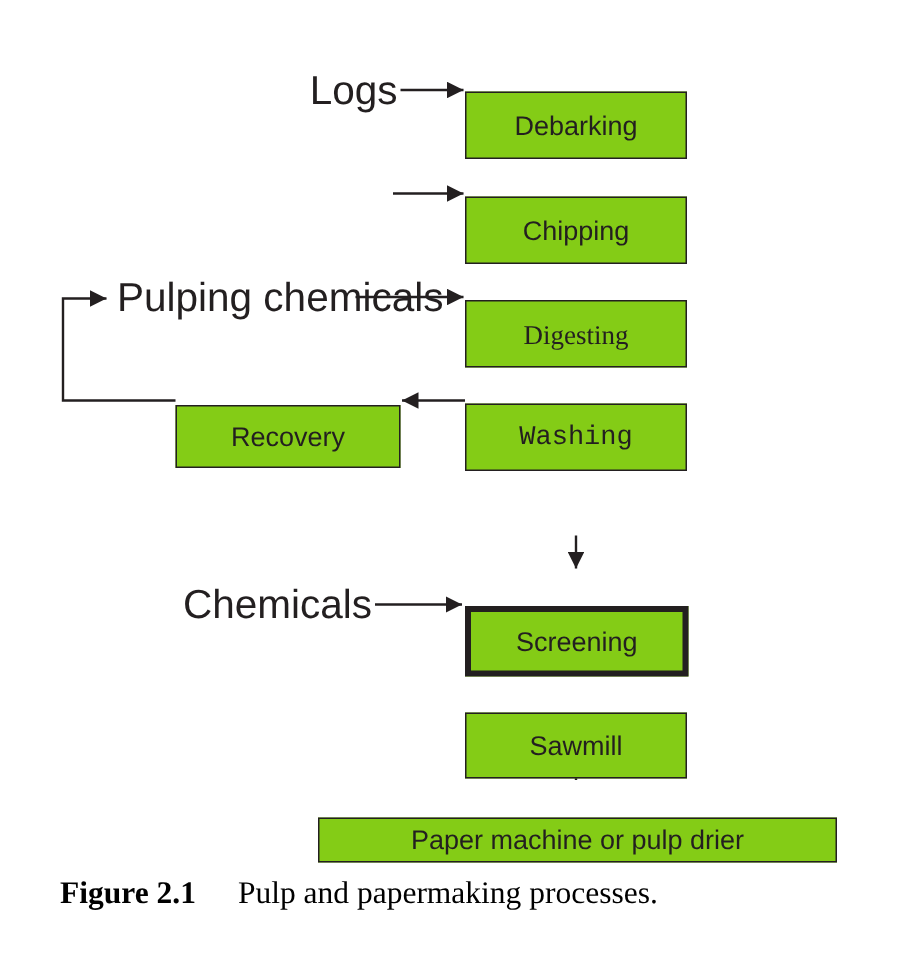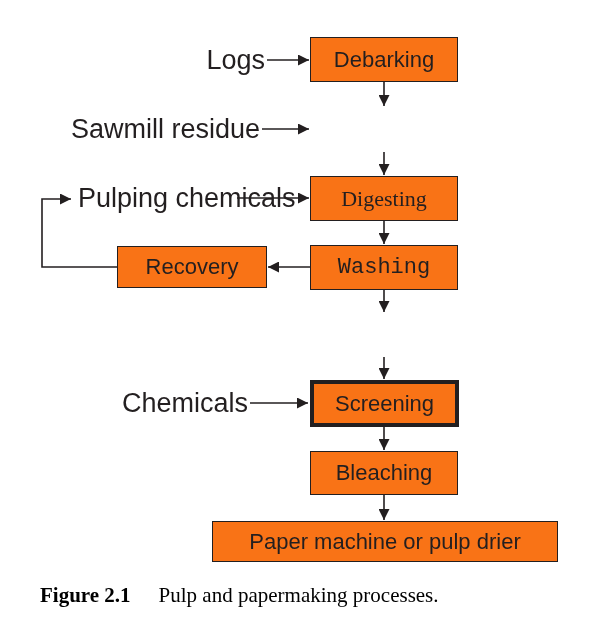--- a/index.html
+++ b/index.html
@@ -2,32 +2,32 @@
 <html><head>
 <meta charset="utf-8">
 <style>
   html,body{margin:0;padding:0;background:#ffffff;}
   #stage{
     position:relative;width:602px;height:635px;background:#ffffff;overflow:hidden;
     font-family:"Liberation Sans",sans-serif;color:#231f20;
   }
   #wires{position:absolute;left:0;top:0;width:602px;height:635px;}
   .box{
-    position:absolute;box-sizing:border-box;border:1.5px solid #231f20;background:#f97316;
+    position:absolute;box-sizing:border-box;border:1.5px solid #231f20;background:#84cc16;
     display:flex;align-items:center;justify-content:center;
-    font-size:22px;line-height:1;white-space:nowrap;
+    font-size:18px;line-height:1;white-space:nowrap;margin-top:24px;
   }
   .b-debarking{left:310px;top:37px;width:148px;height:45px;}
   .b-chipping {left:310px;top:107px;width:148px;height:45px;}
   .b-digesting{left:310px;top:176px;width:148px;height:45px;font-family:Liberation Serif, serif;}
   .b-washing  {left:310px;top:245px;width:148px;height:45px;font-family:Liberation Mono, monospace;}
   .b-screening{left:310px;top:313px;width:148px;height:44px;}
   .b-bleaching{left:310px;top:380px;width:149px;height:47px;border-width:4.5px;}
   .b-cleaning {left:310px;top:451px;width:148px;height:44px;}
-  .b-paper    {left:212px;top:521px;width:346px;height:41px;}
+  .b-paper    {left:212px;top:521px;width:346px;height:30px;}
   .b-recovery {left:117px;top:246px;width:150px;height:42px;text-align:center;}
   .lbl{
     position:absolute;font-size:27px;line-height:24px;white-space:nowrap;
   }
   .l-logs     {left:0;width:265px;text-align:right;top:48px;}
   .l-sawmill  {left:0;width:260px;text-align:right;top:117px;}
   .l-pulping  {left:78px;top:186px;}
   .l-chemicals{left:0;width:248px;text-align:right;top:391px;}
   .caption{
     position:absolute;left:40px;top:583px;font-family:Liberation Serif, serif;
@@ -63,29 +63,29 @@
         <line x1="250" y1="403" x2="308" y2="403" marker-end="url(#ah)"></line>
       </g>
       <g>
         <line x1="310" y1="267" x2="268" y2="267" marker-end="url(#ah)"></line>
         <polyline points="117,267 42,267 42,199 71,199" marker-end="url(#ah)"></polyline>
       </g>
     </g>
   </svg>
 
   <div class="box b-debarking">Debarking</div>
+  <div class="box b-chipping">Chipping</div>
   <div class="box b-digesting">Digesting</div>
   <div class="box b-washing">Washing</div>
   <div class="box b-bleaching">Screening</div>
-  <div class="box b-cleaning">Bleaching</div>
+  <div class="box b-cleaning">Sawmill</div>
   <div class="box b-paper">Paper machine or pulp drier</div>
   <div class="box b-recovery">Recovery</div>
 
   <div class="lbl l-logs">Logs</div>
-  <div class="lbl l-sawmill">Sawmill residue</div>
   <div class="lbl l-chemicals">Chemicals</div>
   <div class="lbl l-pulping">Pulping chemicals</div>
 
   <div class="caption">
     <span class="fig">Figure 2.1</span><span>Pulp and papermaking processes.</span>
   </div>
 
 </div>
 
 </body></html>

